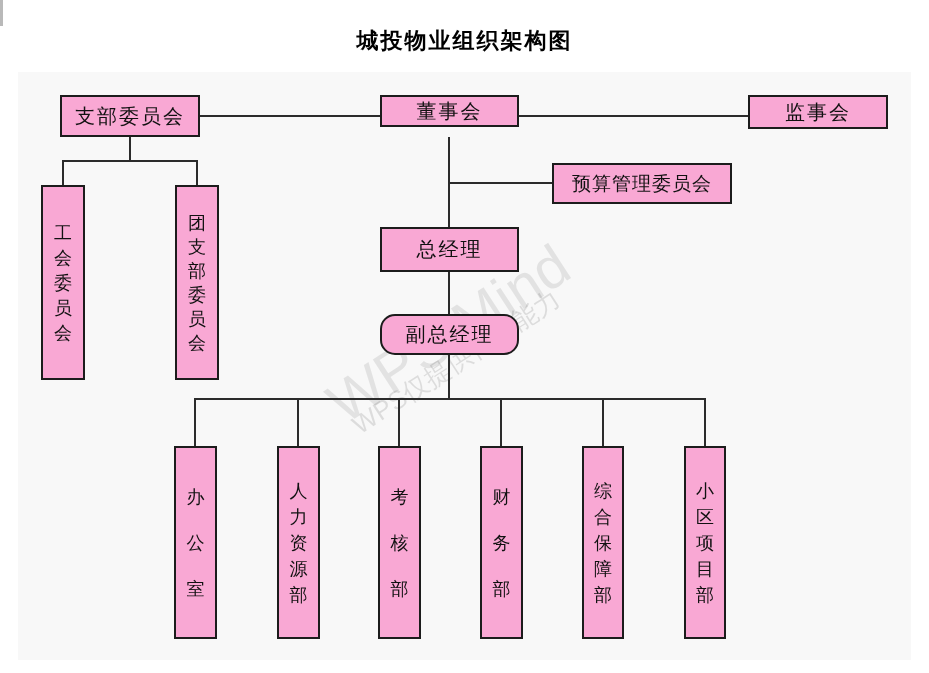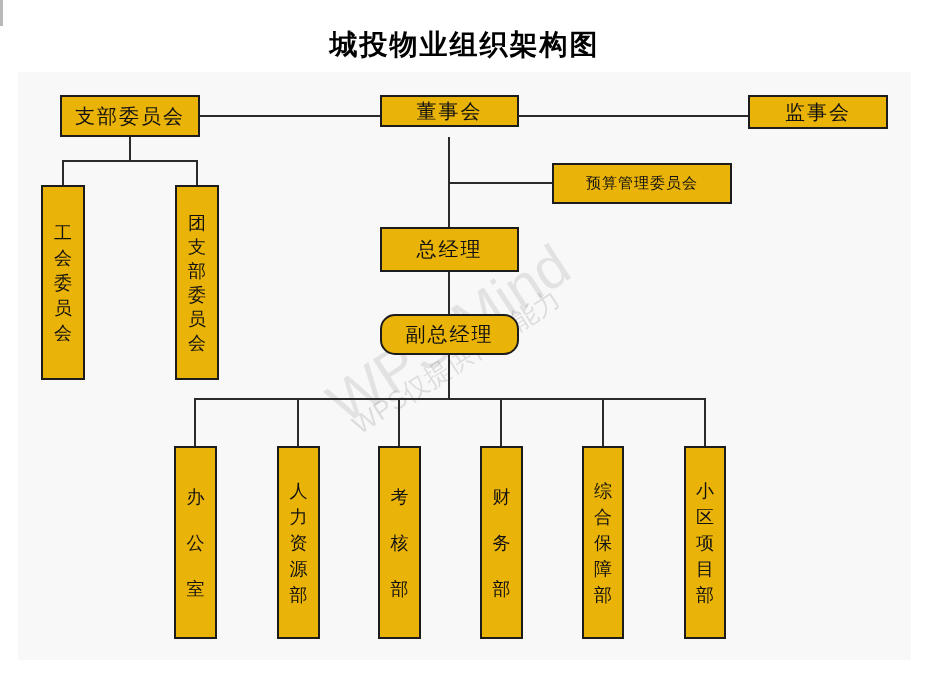--- a/index.html
+++ b/index.html
@@ -5,21 +5,21 @@
   html,body { margin:0; padding:0; }
   body {
     width:929px; height:673px; position:relative; overflow:hidden;
     background:#ffffff;
     font-family:"Liberation Serif", "DejaVu Serif", serif;
     color:#111;
   }
   .edge-fragment { position:absolute; left:0; top:0; width:3px; height:26px; background:#b9b9b9; }
   .page-title {
     position:absolute; left:0; top:26px; width:929px;
-    text-align:center; font-size:28px; font-weight:bold; letter-spacing:2px;
+    text-align:center; font-size:22px; font-weight:bold; letter-spacing:2px;
     color:#000;
   }
   .canvas {
     position:absolute; left:18px; top:72px; width:893px; height:588px;
     background:#f8f8f8;
   }
   .watermark-big {
     position:absolute; left:278px; top:300px; width:340px; height:66px;
     transform:rotate(-33deg); transform-origin:center;
     font-family:"Liberation Sans", sans-serif; font-weight:400;
@@ -29,25 +29,25 @@
   .watermark-small {
     position:absolute; left:295px; top:345px; width:320px; height:30px;
     transform:rotate(-33deg); transform-origin:center;
     font-family:"Liberation Sans", sans-serif;
     font-size:26px; color:rgba(0,0,0,0.11);
     text-align:center; white-space:nowrap; pointer-events:none;
   }
   .line { position:absolute; background:#2b2b2b; }
   .node {
     position:absolute; box-sizing:border-box;
-    background:#eab308; border:2px solid #1c1c1c;
+    background:#f9a8d4; border:2px solid #1c1c1c;
     display:flex; align-items:center; justify-content:center;
   }
   .node .hlabel { font-size:20px; letter-spacing:2px; white-space:nowrap; }
-  .node .hlabel.sm { font-size:15px; letter-spacing:1px; }
+  .node .hlabel.sm { font-size:19px; letter-spacing:1px; }
   .vchars {
     display:flex; flex-direction:column; align-items:center; justify-content:center;
     font-size:18px; line-height:1;
   }
   .g28 { gap:28px; } .g8 { gap:8px; } .g7 { gap:7px; } .g6 { gap:6px; }
 </style>
 </head>
 <body>
 
 <div class="edge-fragment"></div>

